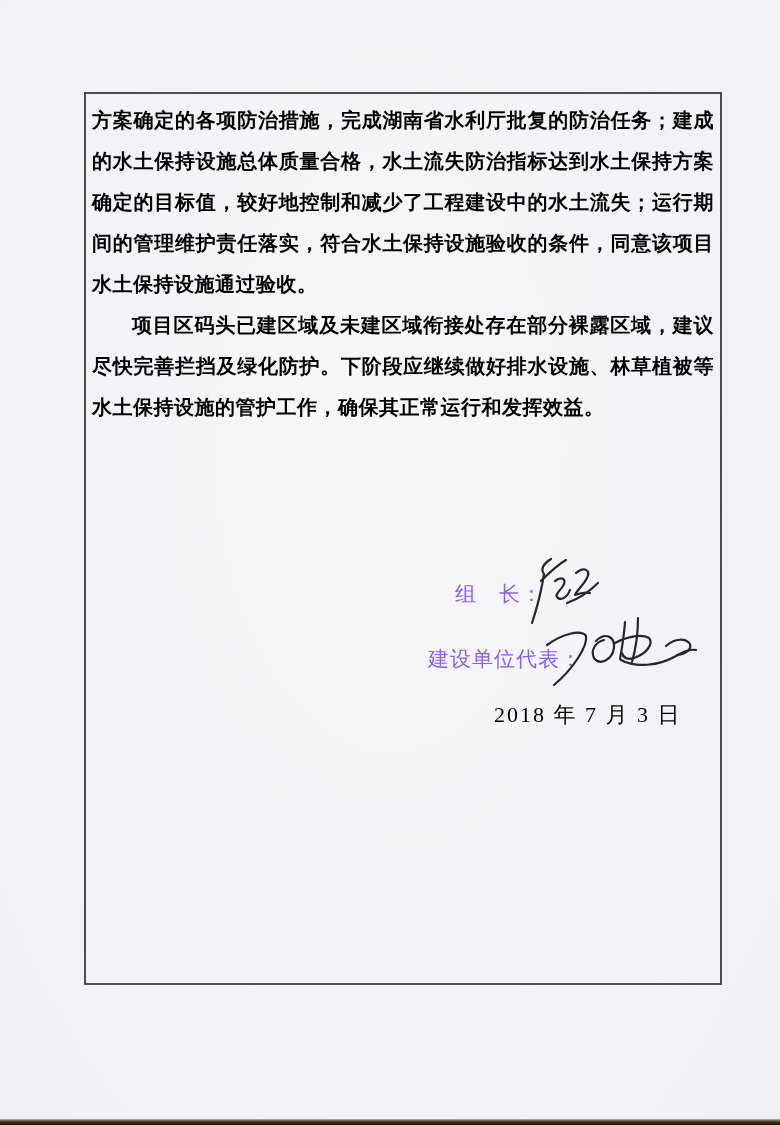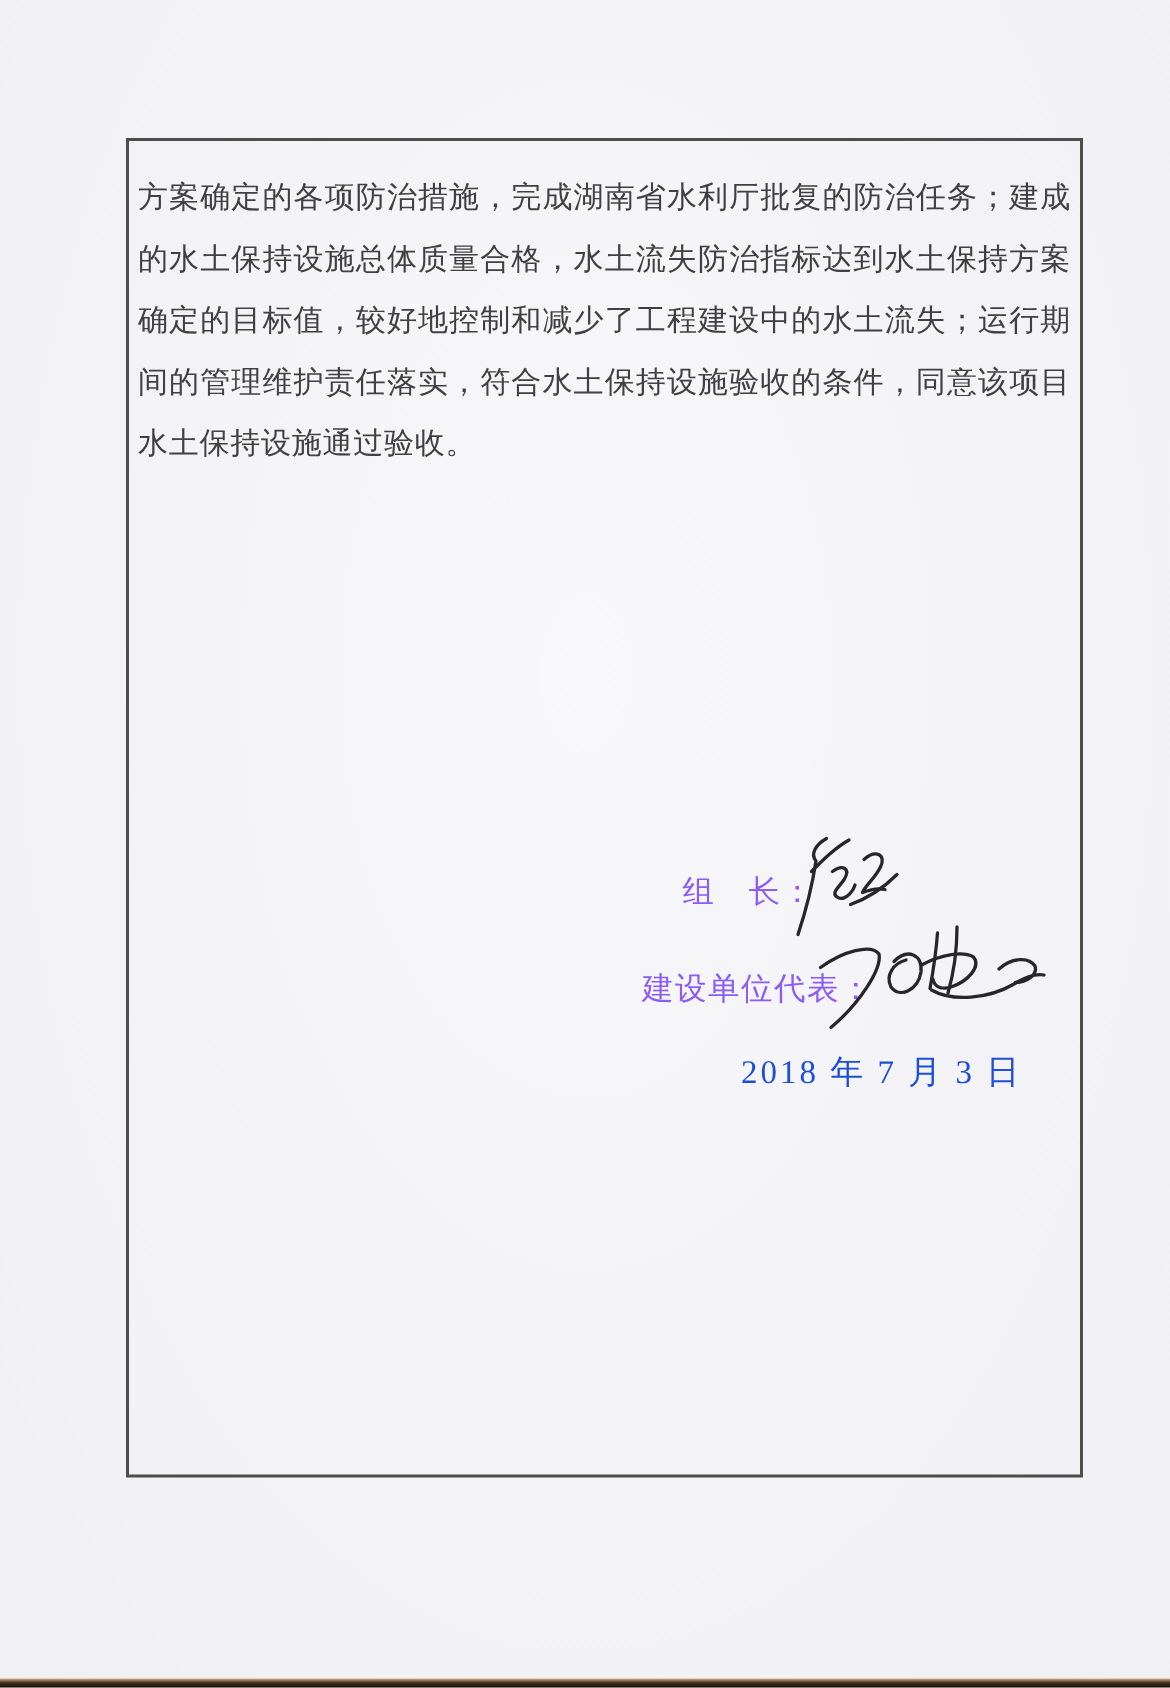--- a/index.html
+++ b/index.html
@@ -19,23 +19,24 @@
     pointer-events: none;
   }
   .frame {
     position: absolute;
     left: 84px; top: 92px;
     width: 634px; height: 889px;
     border: 2px solid #4d4d4b;
   }
   .body-text {
     position: absolute;
-    left: 92px; top: 112px;
+    left: 92px; top: 100px;
     width: 622px;
-    color: #404040;
+    color: #000000;
+    font-weight: bold;
   }
   .body-text p {
     margin: 0;
     font-size: 20px;
     line-height: 41px;
     text-align: justify;
     letter-spacing: 0.5px;
   }
   .body-text p.indent { text-indent: 2em; }
 
@@ -46,21 +47,21 @@
     white-space: pre;
     letter-spacing: 1px;
   }
   #leader-label  { left: 455px; top: 580px; }
   #builder-label { left: 428px; top: 645px; }
 
   .date-line {
     position: absolute;
     left: 494px; top: 700px;
     font-size: 22px;
-    color: #1d4ed8;
+    color: #000000;
     letter-spacing: 2px;
   }
 
   .sig { position: absolute; }
   #leader-sig  { left: 521px; top: 551px; }
   #builder-sig { left: 535px; top: 605px; }
   .sig path {
     fill: none;
     stroke: #26262b;
     stroke-width: 2.2;
@@ -77,20 +78,21 @@
 </style>
 </head>
 <body>
 
 <div class="paper-tint"></div>
 
 <div class="frame"></div>
 
 <div class="body-text">
   <p>方案确定的各项防治措施，完成湖南省水利厅批复的防治任务；建成的水土保持设施总体质量合格，水土流失防治指标达到水土保持方案确定的目标值，较好地控制和减少了工程建设中的水土流失；运行期间的管理维护责任落实，符合水土保持设施验收的条件，同意该项目水土保持设施通过验收。</p>
+  <p class="indent">项目区码头已建区域及未建区域衔接处存在部分裸露区域，建议尽快完善拦挡及绿化防护。下阶段应继续做好排水设施、林草植被等水土保持设施的管护工作，确保其正常运行和发挥效益。</p>
 </div>
 
 <div class="sig-label" id="leader-label">组　长：</div>
 
 <svg class="sig" id="leader-sig" width="82" height="80" viewBox="0 0 82 80">
   <path d="M 30,8 C 23,12 19,18 23,23 C 21,36 17,54 11,72"></path>
   <path d="M 20,30 C 28,22 36,14 45,9"></path>
   <path d="M 34,30 C 41,25 46,28 42,35 C 38,41 33,44 37,47 C 41,50 47,45 49,39"></path>
   <path d="M 55,22 C 63,15 70,19 66,27 C 62,35 56,39 54,44 C 59,42 65,41 69,42"></path>
   <path d="M 46,52 C 57,48 68,41 77,32"></path>

